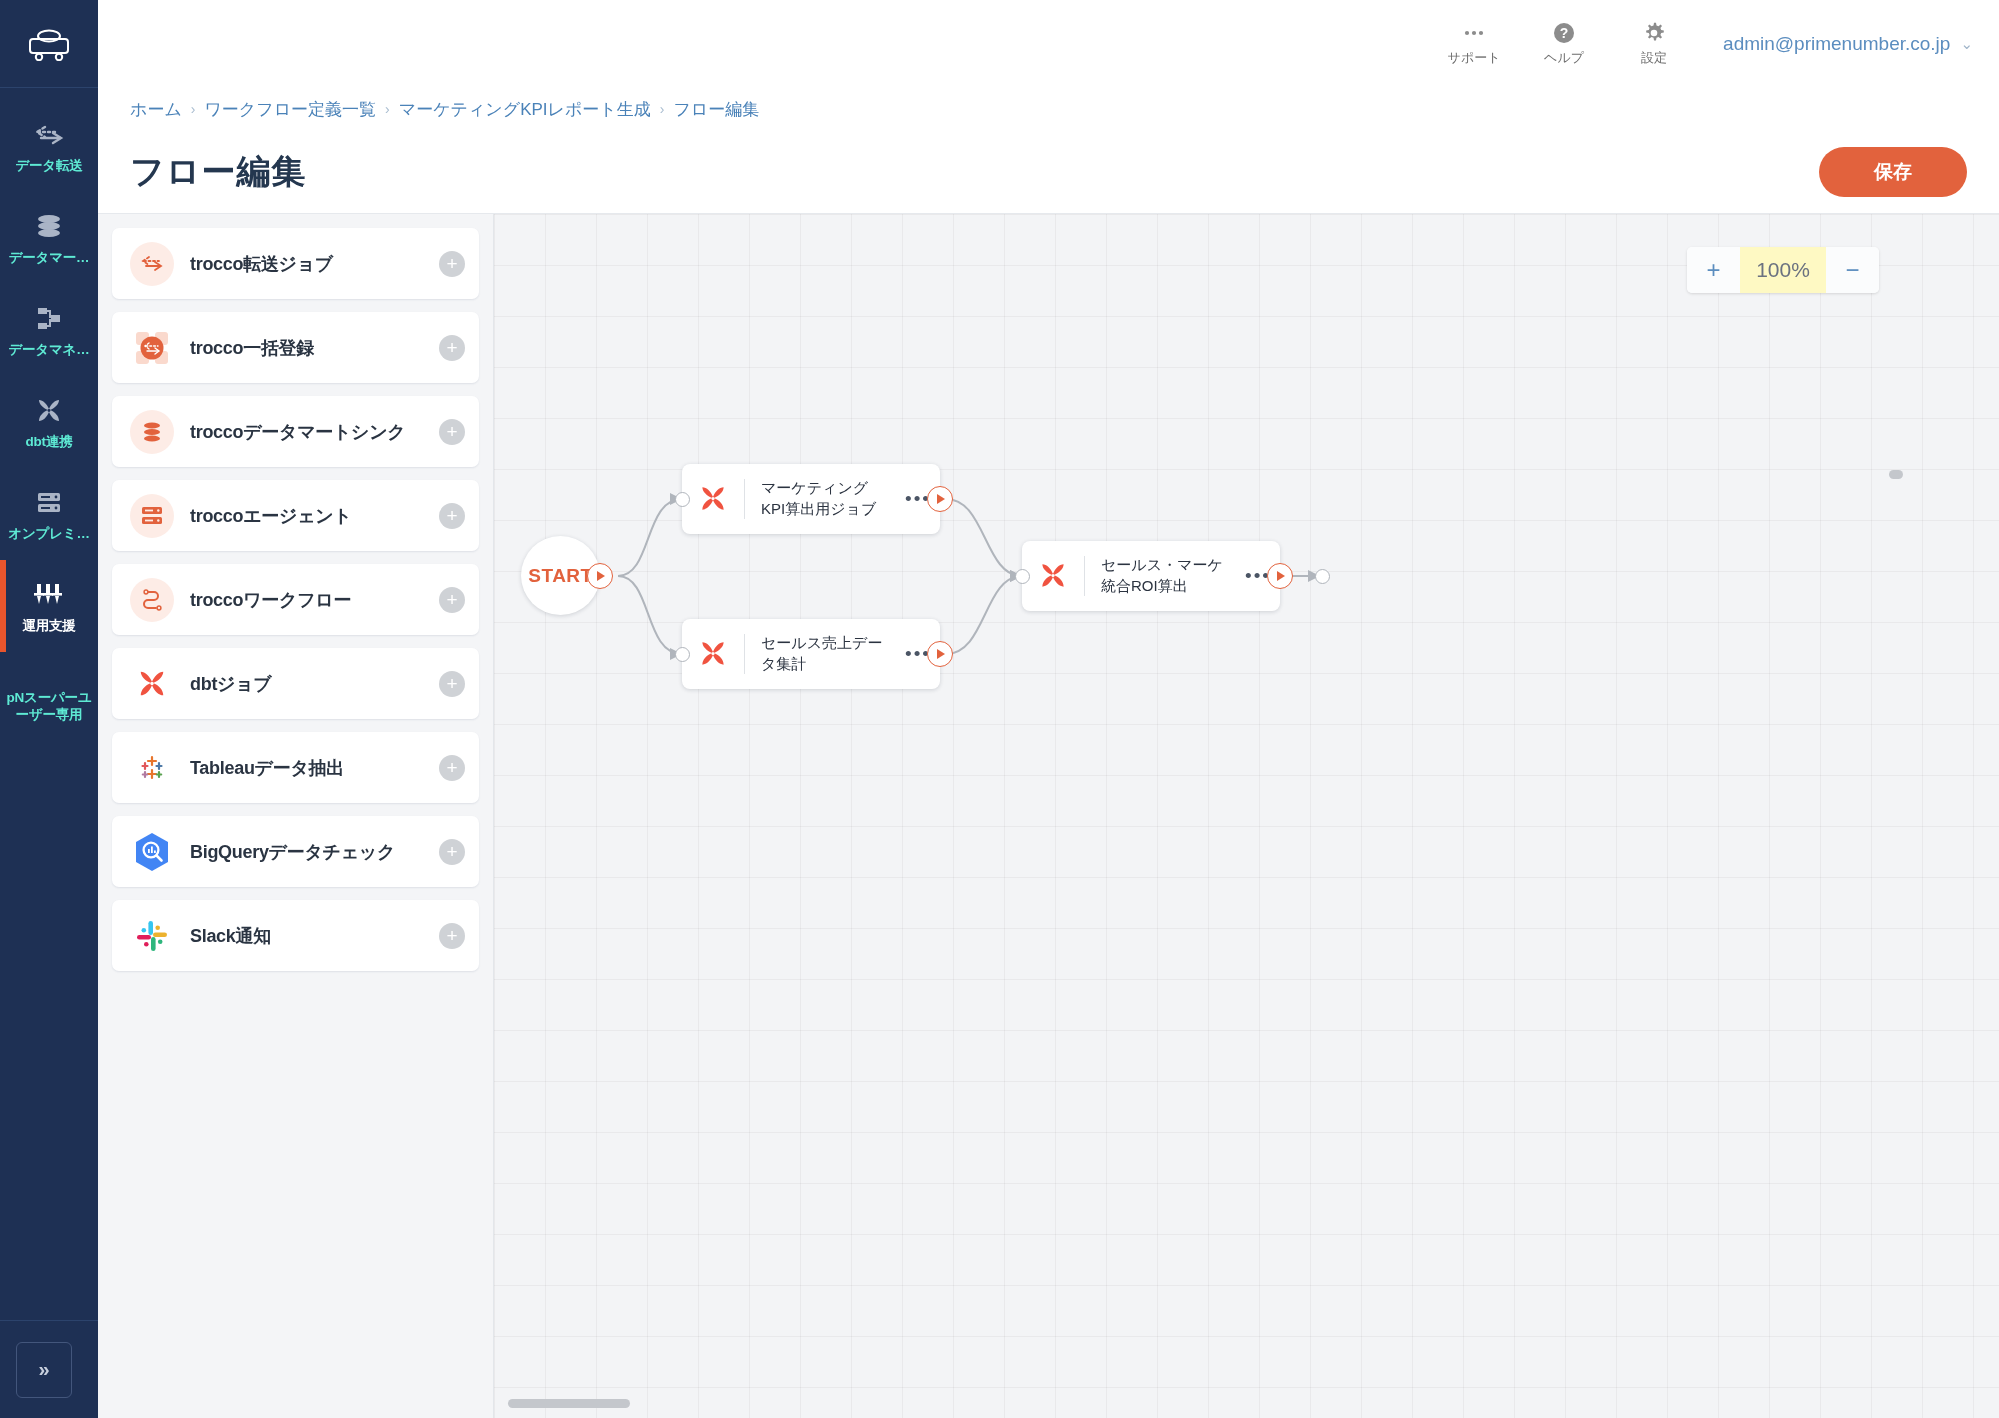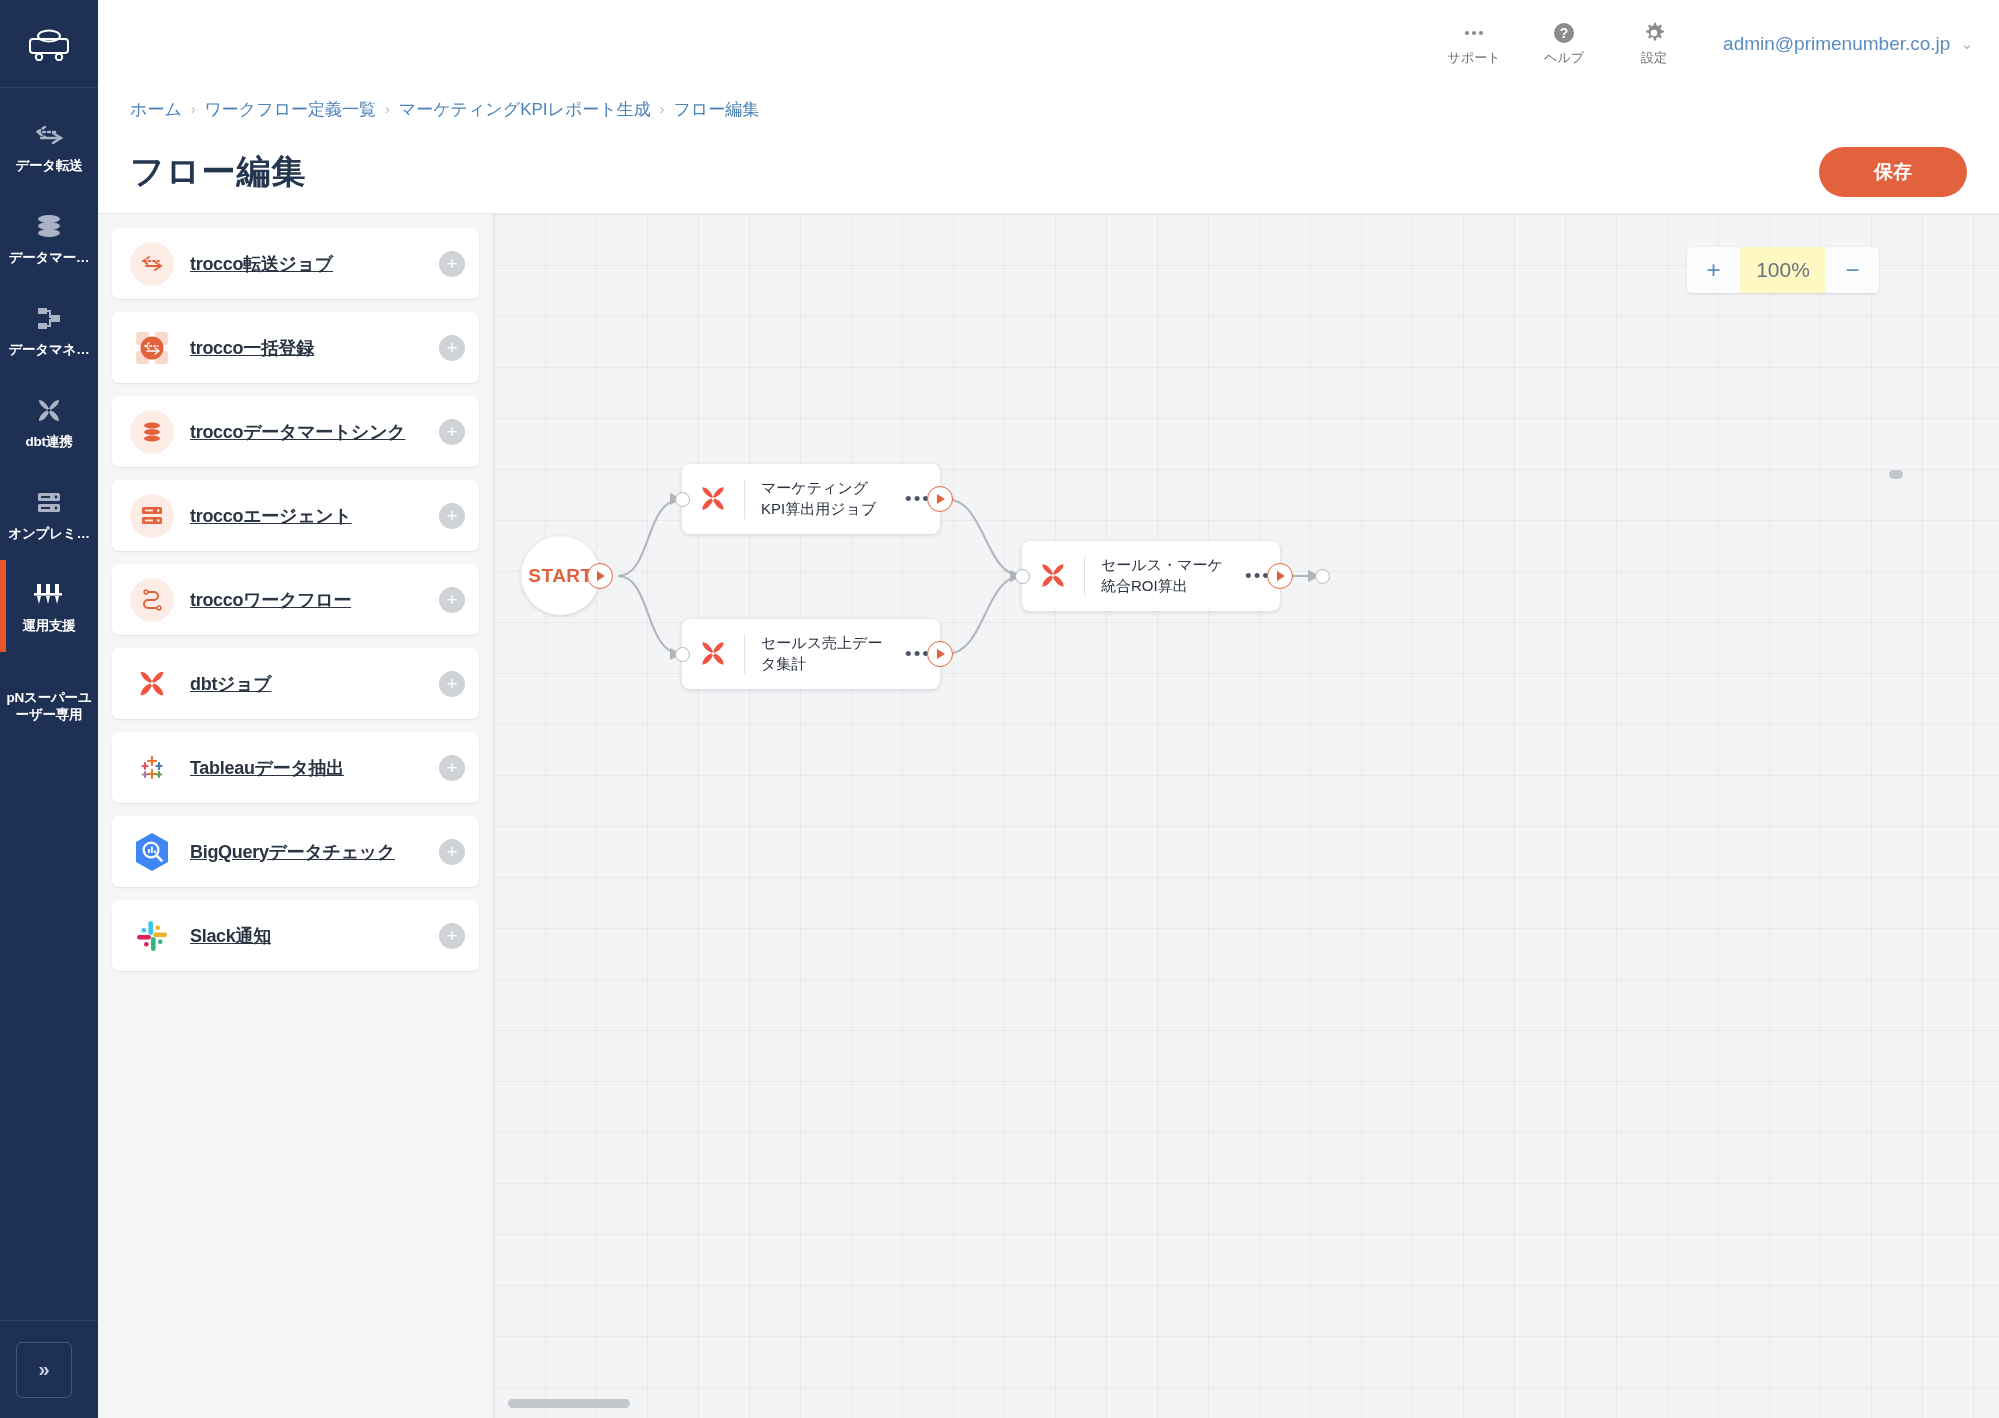--- a/index.html
+++ b/index.html
@@ -22,21 +22,21 @@
     border-bottom: 1px solid #2c436c;
   }
   .nav-items { flex: 1; padding-top: 12px; }
   .nav-item {
     position: relative; height: 92px;
     display: flex; flex-direction: column; align-items: center; justify-content: center;
     gap: 6px; cursor: pointer;
   }
   .nav-item .ico { height: 34px; display: flex; align-items: center; justify-content: center; }
   .nav-item .lbl {
-    font-size: 13.5px; color: #ffffff; font-weight: bold; line-height: 1.25;
+    font-size: 13.5px; color: #5eead4; font-weight: bold; line-height: 1.25;
     text-align: center; width: 86px; letter-spacing: -0.2px;
   }
   .nav-item.active::before {
     content: ""; position: absolute; left: 0; top: 0; bottom: 0; width: 6px; background: #e8552d;
   }
   .nav-item.active .lbl { color: #ffffff; }
   .nav-item.textonly { height: 110px; }
   .nav-bottom {
     height: 98px; border-top: 1px solid #2c436c;
     display: flex; align-items: center; padding-left: 16px;
@@ -110,21 +110,21 @@
     display: flex; align-items: center; padding: 0 14px 0 18px;
     margin-bottom: 13px; cursor: pointer; position: relative;
   }
   .task-card .tkico {
     width: 44px; height: 44px; border-radius: 50%;
     display: flex; align-items: center; justify-content: center; flex-shrink: 0;
   }
   .task-card .tkico.soft { background: #fdece6; }
   .task-card .tkname {
     margin-left: 16px; font-size: 18px; font-weight: bold; color: #2a3442;
-    letter-spacing: -0.3px; flex: 1; text-decoration: underline;
+    letter-spacing: -0.3px; flex: 1;
   }
   .task-card .plus {
     width: 26px; height: 26px; border-radius: 50%; background: #cfd2d6;
     color: #ffffff; font-size: 19px; line-height: 22px; text-align: center;
     flex-shrink: 0; display: flex; align-items: center; justify-content: center;
   }
 
   
   .canvas-wrap { flex: 1; position: relative; background: #f3f4f6; overflow: hidden; }
   .canvas-grid {

